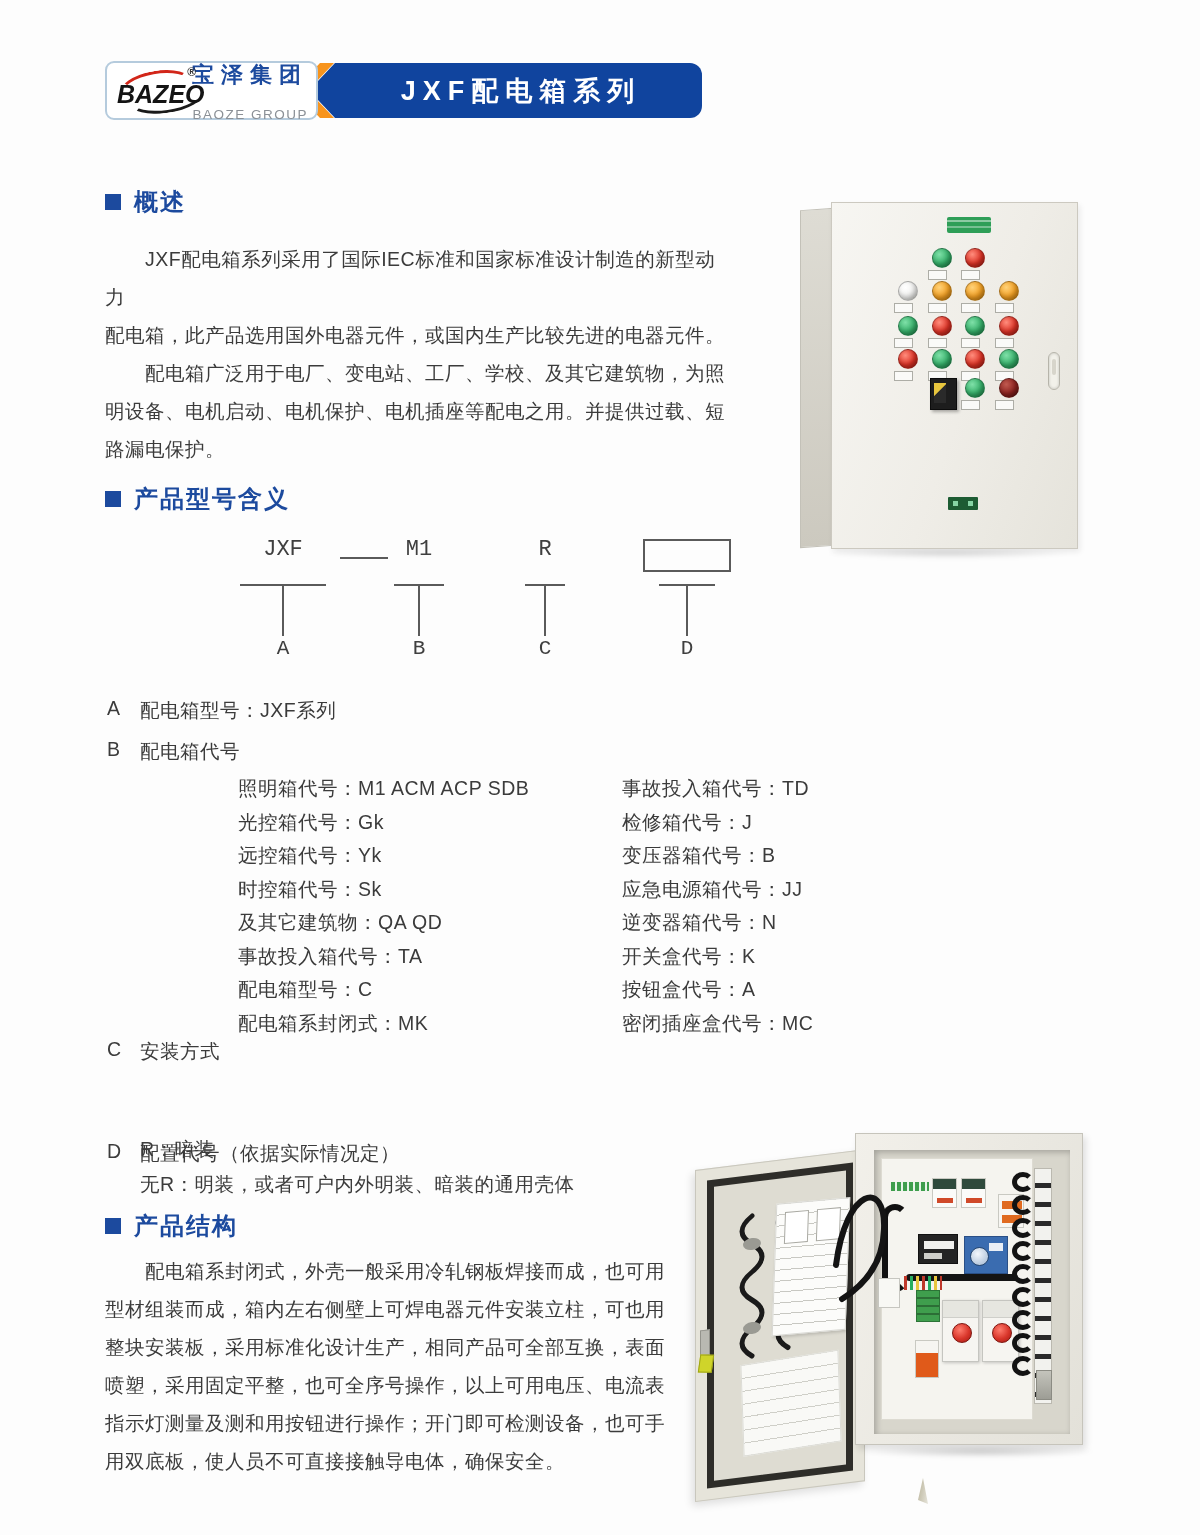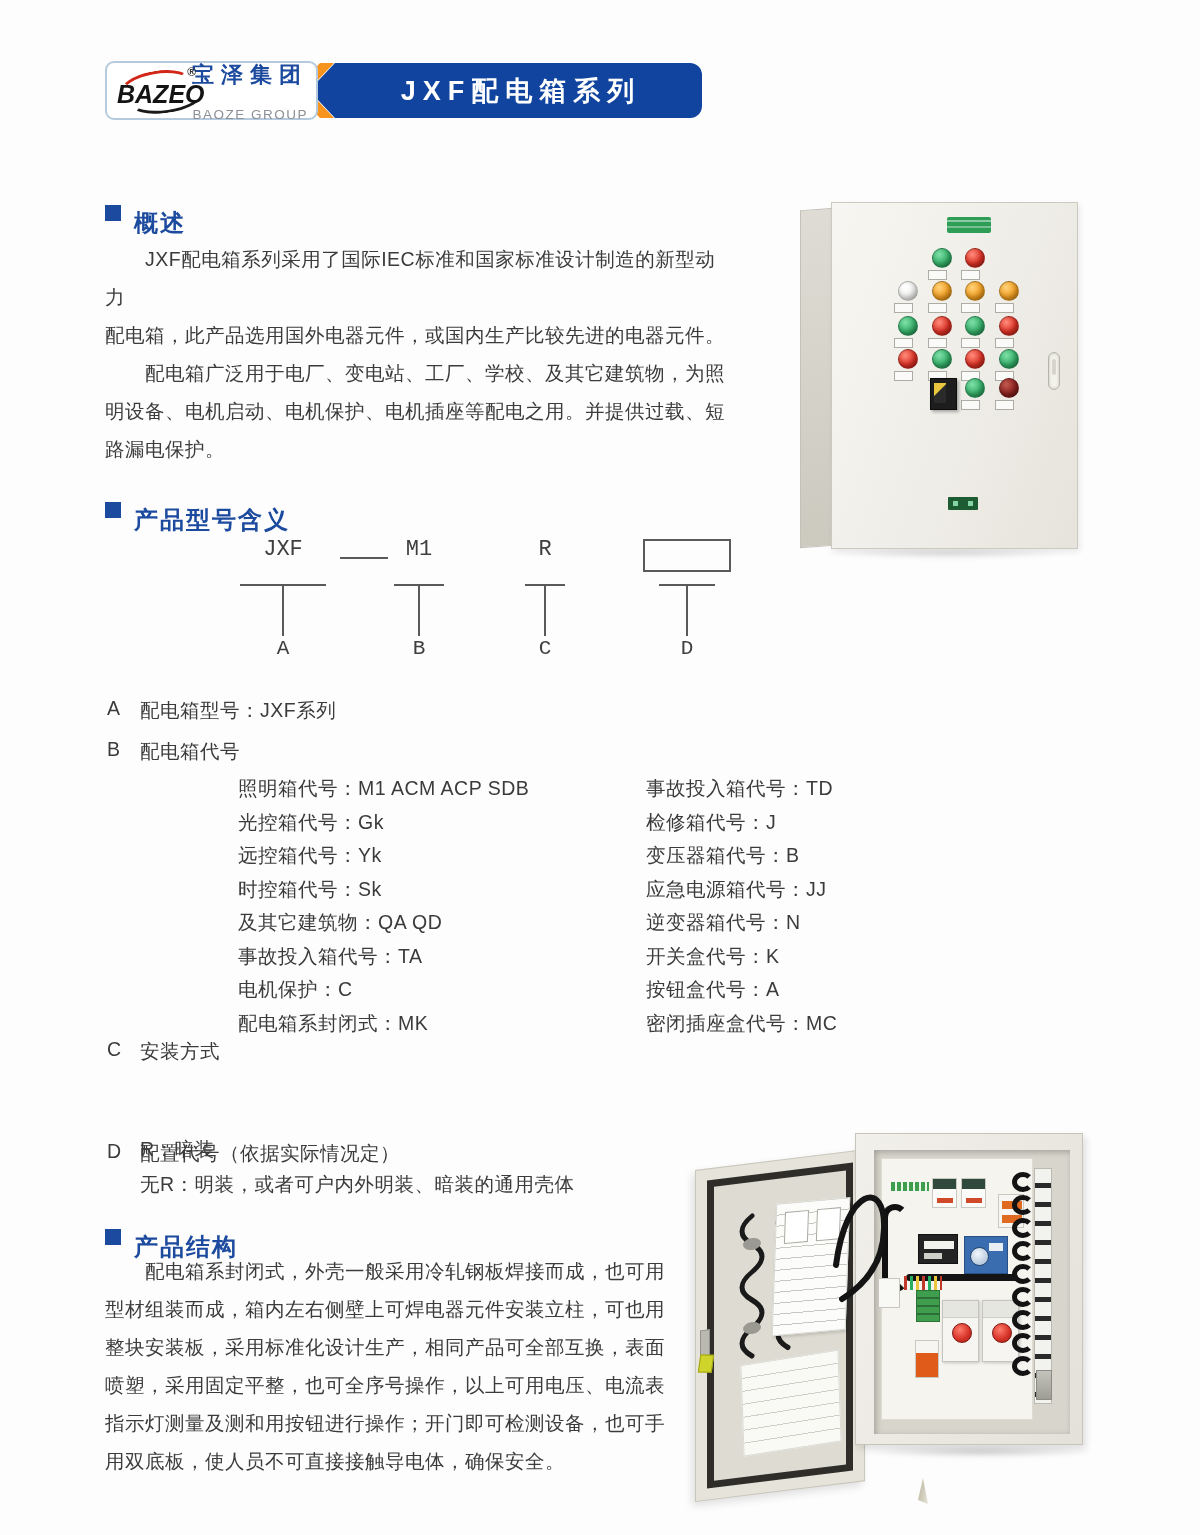--- a/index.html
+++ b/index.html
@@ -25,21 +25,21 @@
   .logo-arc2 { position:absolute; left:12px; bottom:0px; width:74px; height:30px; border:3px solid transparent;
     border-bottom:3px solid #1a1a1a; border-radius:50%; transform:rotate(-8deg); }
   .logo-reg { position:absolute; right:-8px; top:-4px; font-size:12px; color:#333; font-weight:bold; }
   .logo-texts { margin-left:4px; display:flex; flex-direction:column; justify-content:center;gap:16px; }
   .logo-cn { color:#1c4a9e; font-size:22px; font-weight:bold; letter-spacing:7px; white-space:nowrap; }
   .logo-en { color:#8b9096; font-size:13.5px; letter-spacing:1.5px; margin-top:1px;text-align:right; }
 
   
   .sec-head { position:absolute; display:flex; align-items:center; gap:13px; }
   .sec-bullet { width:16px; height:16px; background:#1c4a9e; }
-  .sec-title { color:#1c4a9e; font-size:24px; font-weight:bold; letter-spacing:2px;margin-top:21px; }
+  .sec-title { color:#1c4a9e; font-size:24px; font-weight:bold; letter-spacing:2px; }
 
   
   .body-text { position:absolute; color:#3b3b3b; font-size:19.5px; line-height:38px;
     white-space:pre-line; letter-spacing:0.5px; }
 
   
   .diagram { position:absolute; left:230px; top:537px; width:520px; height:132px; color:#3f3f3f;font-family:Liberation Mono, monospace; }
   .dg-code { position:absolute; top:0; width:100px; text-align:center; font-size:22px; }
   .dg-box { position:absolute; top:2px; width:88px; height:33px; border:2px solid #5a5a5a; background:transparent; }
   .dg-hline { position:absolute; top:47px; height:2px; background:#5a5a5a; }
@@ -292,24 +292,24 @@
     <span>配电箱代号</span>
   </div>
 
   <div class="code-list" style="left:238px; top:772px;">
     <div>照明箱代号：M1 ACM ACP SDB</div>
     <div>光控箱代号：Gk</div>
     <div>远控箱代号：Yk</div>
     <div>时控箱代号：Sk</div>
     <div>及其它建筑物：QA QD</div>
     <div>事故投入箱代号：TA</div>
-    <div>电机保护：C</div>
+    <div>配电箱型号：C</div>
     <div>配电箱系封闭式：MK</div>
   </div>
-  <div class="code-list" style="left:622px; top:772px;margin-left:24px;">
+  <div class="code-list" style="left:622px; top:772px;">
     <div>事故投入箱代号：TD</div>
     <div>检修箱代号：J</div>
     <div>变压器箱代号：B</div>
     <div>应急电源箱代号：JJ</div>
     <div>逆变器箱代号：N</div>
     <div>开关盒代号：K</div>
     <div>按钮盒代号：A</div>
     <div>密闭插座盒代号：MC</div>
   </div>
 

